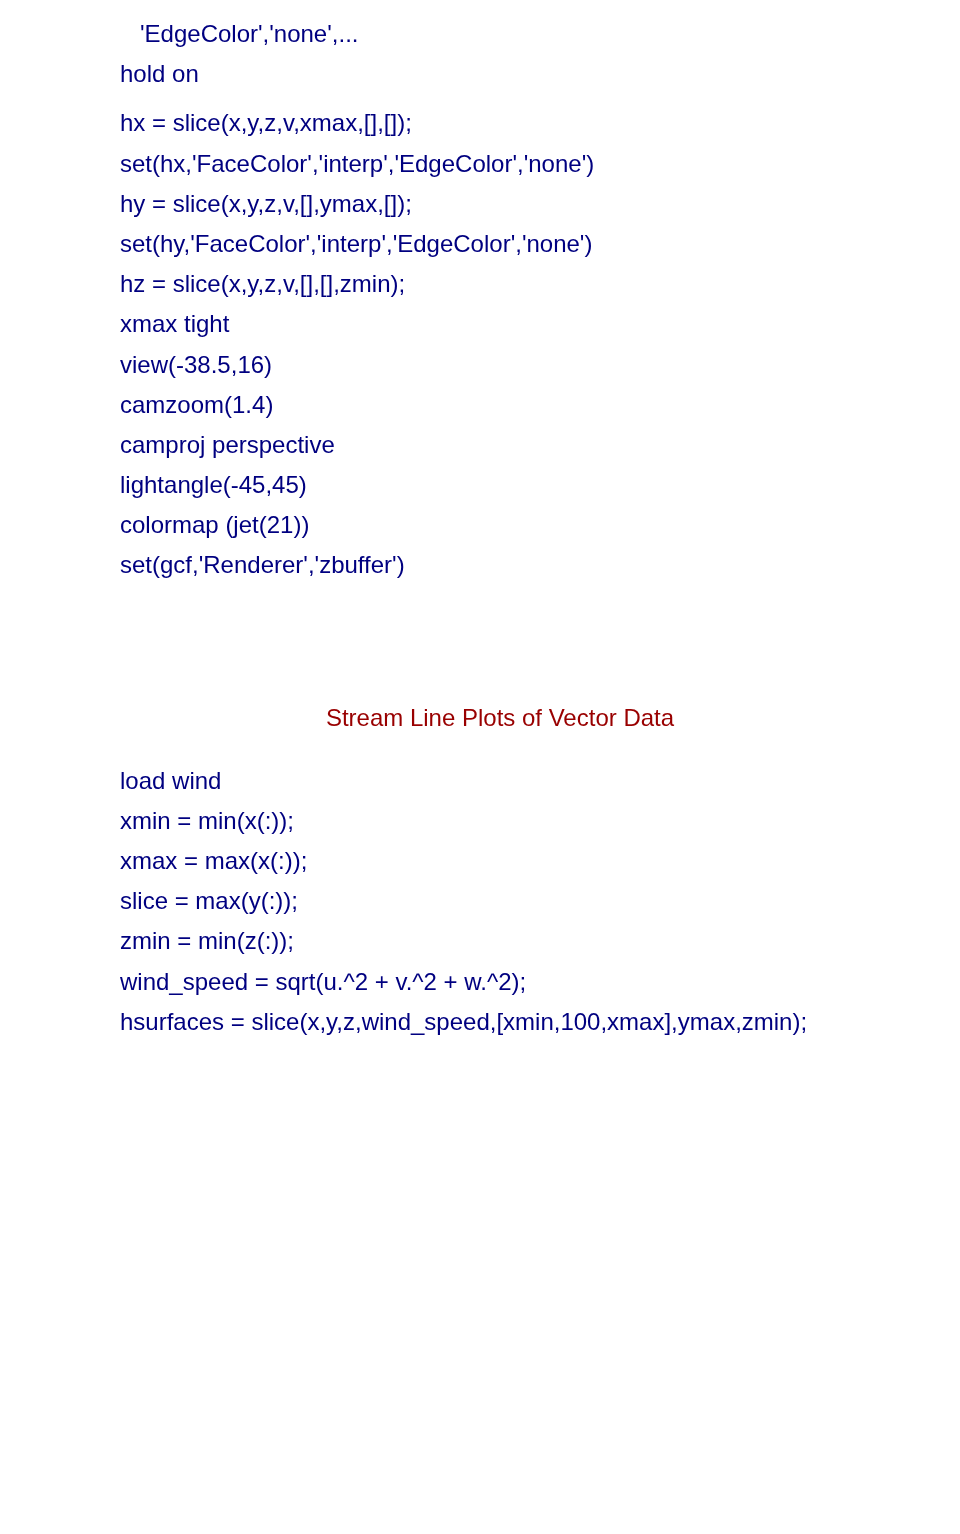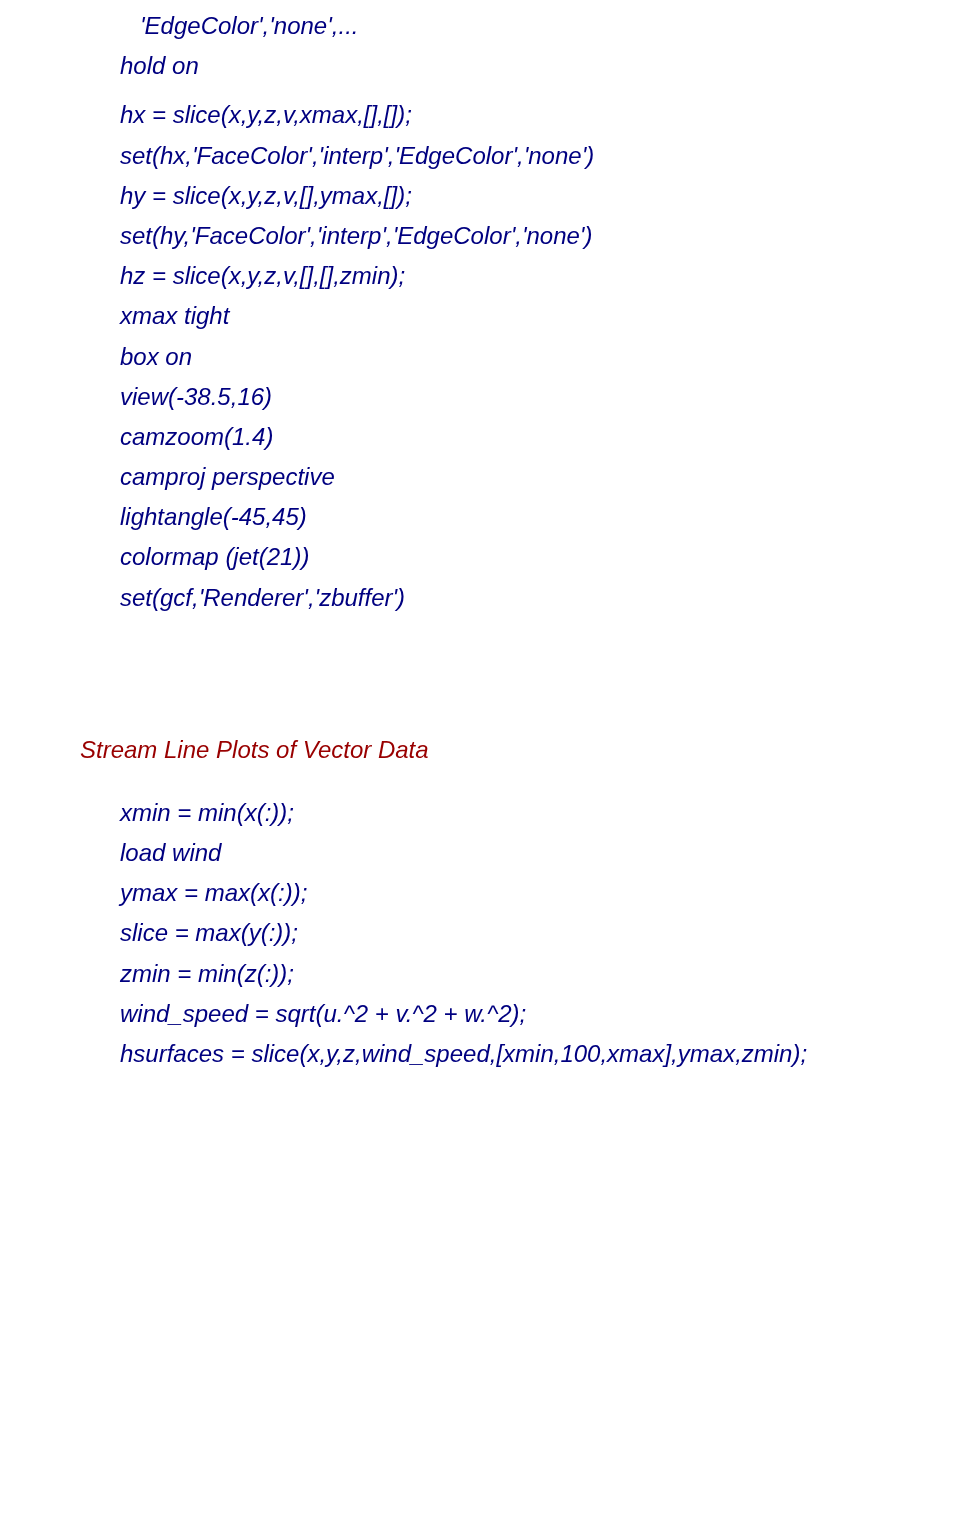--- a/index.html
+++ b/index.html
@@ -3,70 +3,69 @@
 <meta charset="utf-8">
 <style>
   html, body {
     margin: 0;
     padding: 0;
     width: 960px;
     background: #ffffff;
     font-family: Arial, Helvetica, sans-serif;
   }
   .page {
-    padding: 4px 40px 40px 80px;
+    padding: 12px 40px 40px 80px;
     box-sizing: border-box;
     width: 960px;
-    font-style: italic;
   }
   .code-line {
     font-size: 24px;
     line-height: 1.55;
     color: #000080;
     margin: 3px 0 3px 40px;
     white-space: pre;
   }
   .heading {
     font-size: 24px;
     color: #990000;
     margin: 120px 0 30px 0;
+    text-align: center;
   }
   .spacer-sm {
     height: 6px;
   }
 </style>
 </head>
 <body>
 
 <div class="page">
 
   <div>
     <div class="code-line">   'EdgeColor','none',...</div>
     <div class="code-line">hold on</div>
     <div class="spacer-sm"></div>
     <div class="code-line">hx = slice(x,y,z,v,xmax,[],[]);</div>
     <div class="code-line">set(hx,'FaceColor','interp','EdgeColor','none')</div>
     <div class="code-line">hy = slice(x,y,z,v,[],ymax,[]);</div>
     <div class="code-line">set(hy,'FaceColor','interp','EdgeColor','none')</div>
     <div class="code-line">hz = slice(x,y,z,v,[],[],zmin);</div>
     <div class="code-line">xmax tight</div>
-    <div class="code-line">box on</div>
     <div class="code-line">view(-38.5,16)</div>
     <div class="code-line">camzoom(1.4)</div>
     <div class="code-line">camproj perspective</div>
     <div class="code-line">lightangle(-45,45)</div>
     <div class="code-line">colormap (jet(21))</div>
     <div class="code-line">set(gcf,'Renderer','zbuffer')</div>
   </div>
 
   <div class="heading">Stream Line Plots of Vector Data</div>
 
   <div>
+    <div class="code-line">load wind</div>
     <div class="code-line">xmin = min(x(:));</div>
-    <div class="code-line">load wind</div>
-    <div class="code-line">ymax = max(x(:));</div>
+    <div class="code-line">xmax = max(x(:));</div>
     <div class="code-line">slice = max(y(:));</div>
     <div class="code-line">zmin = min(z(:));</div>
     <div class="code-line">wind_speed = sqrt(u.^2 + v.^2 + w.^2);</div>
     <div class="code-line">hsurfaces = slice(x,y,z,wind_speed,[xmin,100,xmax],ymax,zmin);</div>
   </div>
 
 </div>
 
 </body></html>

